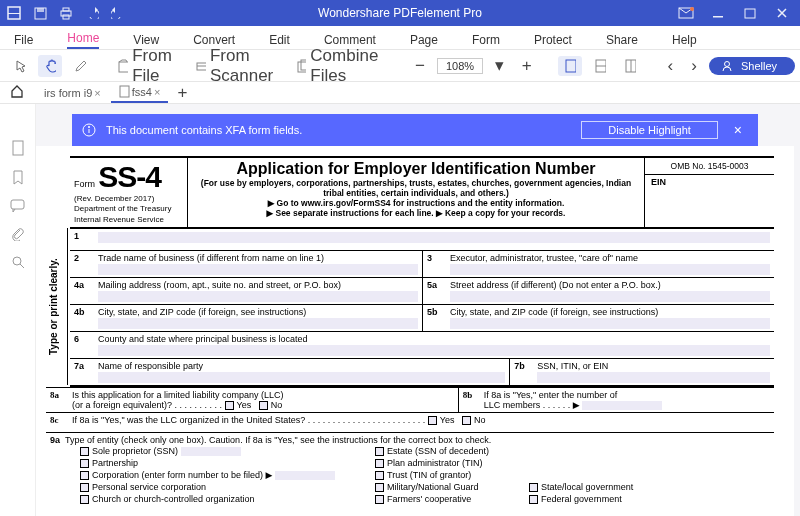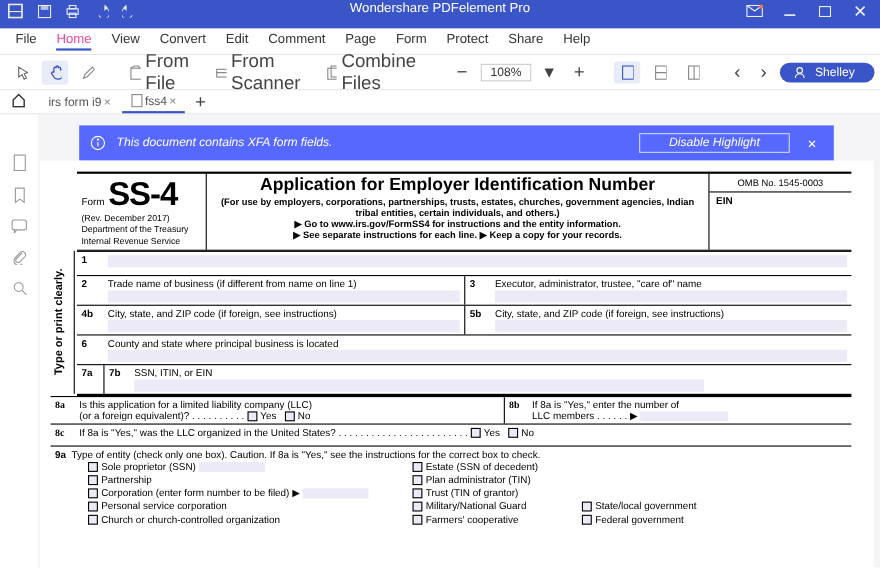--- a/index.html
+++ b/index.html
@@ -1,38 +1,38 @@
 <!DOCTYPE html>
 <html><head>
 <meta charset="utf-8">
 <style>
 * { margin: 0; padding: 0; box-sizing: border-box; font-family: "Segoe UI", Arial, sans-serif; }
 body { width: 800px; height: 516px; overflow: hidden; background: #fff; font-size: 12px; color: #333; }
-.titlebar { height: 26px; background: #3a55c7; color: #fff; display: flex; align-items: flex-start; padding: 0 4px; }
+.titlebar { height: 26px; background: #3a55c7; color: #fff; display: flex; align-items: center; padding: 0 4px; }
 .titlebar .tb-left { display: flex; gap: 6px; align-items: center; }
 .titlebar .tb-icon { width: 20px; height: 20px; display: flex; align-items: center; justify-content: center; opacity: .9; }
 .titlebar .tb-title { flex: 1; text-align: center; font-size: 12px; }
 .titlebar .tb-right { display: flex; gap: 4px; align-items: center; }
 .titlebar .tb-right .tb-icon { width: 28px; }
-.menubar { height: 24px; background: #fff; display: flex; gap: 18px; align-items: flex-start; padding: 0 14px; border-bottom: 1px solid #e6e6e6; font-size: 12px; }
+.menubar { height: 24px; background: #fff; display: flex; gap: 34px; align-items: flex-end; padding: 0 14px; border-bottom: 1px solid #e6e6e6; font-size: 12px; }
 .menubar .mitem { color: #333; cursor: default; padding: 2px 0; }
 .menubar .mitem.active { color: #ec4899; border-bottom: 2px solid #3a55c7; }
 .toolbar { height: 32px; background: #fff; display: flex; align-items: center; padding: 0 8px; gap: 6px; border-bottom: 1px solid #e6e6e6; }
 .tool { display: flex; align-items: center; gap: 4px; padding: 3px 6px; font-size: 17px; color: #444; border-radius: 3px; }
 .tool.ic { width: 24px; justify-content: center; }
 .tool.active { background: #e8ecf9; }
 .vsep { width: 1px; height: 20px; background: #e0e0e0; margin: 0 4px; }
 .zoom-box { border: 1px solid #ccc; padding: 1px 8px; font-size: 11px; }
 .userpill { margin-left: auto; background: #3a55c7; color: #fff; border-radius: 14px; padding: 3px 18px 3px 12px; display: flex; gap: 8px; align-items: center; font-size: 11px; }
 .tabstrip { height: 22px; display: flex; align-items: center; padding-left: 36px; gap: 2px; border-bottom: 1px solid #e6e6e6; font-size: 11px; color: #555; }
 .ftab { display: flex; align-items: center; gap: 2px; padding: 0 8px; height: 100%; }
 .ftab.act { border-bottom: 2px solid #3a55c7; }
 .ftab .x { color: #888; font-size: 11px; }
 .homeicon { position: absolute; left: 10px; margin-top: 2px; }
-.notice { height: 26px; background: #5768ff; color: #fff; display: flex; align-items: center; padding: 16px 10px; gap: 10px; font-size: 11px; margin: 4px 36px 0 36px; font-style: italic; }
+.notice { height: 26px; background: #5768ff; color: #fff; display: flex; align-items: center; padding: 16px 10px; gap: 10px; font-size: 11px; margin: 4px 36px 0 36px; }
 .notice .nbtn { margin-left: auto; border: 1px solid #cfd5ff; padding: 2px 26px; font-size: 11px; }
 .notice .nclose { padding: 0 6px; font-size: 14px; }
 .main { display: flex; height: calc(516px - 26px - 24px - 32px - 22px); }
 .leftbar { width: 36px; background: #fff; border-right: 1px solid #eee; display: flex; flex-direction: column; align-items: center; gap: 14px; padding-top: 36px; color: #888; }
 .doc { flex: 1; overflow: hidden; background: #f5f5f8; padding: 6px 6px 0 0; }
 .page { background: #fff; margin: 0 0 0 0; border: none; height: 100%; overflow: auto; font-family: Arial, sans-serif; color: #000; }
 .formpad { padding: 10px 20px 0 34px; }
 .hdr { display: flex; border-top: 2px solid #000; border-bottom: 1px solid #000; }
 .hdr-l { width: 118px; border-right: 1px solid #000; padding: 2px 4px; }
 .hdr-l .ss { font-size: 30px; font-weight: 900; letter-spacing: -1px; display: inline; }
@@ -314,31 +314,38 @@
               <div class="cell cn">1</div>
               <div class="cell" style="flex:1"><div class="fieldbg"></div></div>
             </div>
           <div class="row">
             <div class="cell cn">2</div>
               <div class="cell" style="flex:1"><span>Trade name of business (if different from name on line 1)</span><div class="fieldbg"></div></div>
             <div class="cell cn split">3</div>
               <div class="cell" style="flex:1"><span>Executor, administrator, trustee, "care of" name</span><div class="fieldbg"></div></div>
           </div>
           <div class="row">
+            <div class="cell cn">4a</div>
+              <div class="cell" style="flex:1"><span>Mailing address (room, apt., suite no. and street, or P.O. box)</span><div class="fieldbg"></div></div>
+            <div class="cell cn split">5a</div>
+              <div class="cell" style="flex:1"><span>Street address (if different) (Do not enter a P.O. box.)</span><div class="fieldbg"></div></div>
+          </div>
+          <div class="row">
             <div class="cell cn">4b</div>
               <div class="cell" style="flex:1"><span>City, state, and ZIP code (if foreign, see instructions)</span><div class="fieldbg"></div></div>
             <div class="cell cn split">5b</div>
               <div class="cell" style="flex:1"><span>City, state, and ZIP code (if foreign, see instructions)</span><div class="fieldbg"></div></div>
           </div>
           <div class="row">
               <div class="cell cn">6</div>
               <div class="cell" style="flex:1"><span>County and state where principal business is located</span><div class="fieldbg"></div></div>
             </div>
           <div class="row">
             <div class="cell cn">7a</div>
+              <div class="cell" style="flex:1.4"><span>Name of responsible party</span><div class="fieldbg"></div></div>
             <div class="cell cn split">7b</div>
               <div class="cell" style="flex:.8"><span>SSN, ITIN, or EIN</span><div class="fieldbg"></div></div>
           </div>
         </div>
 
         <div class="sec8" style="margin-left:-24px">
           <div class="r">
             <div class="c cn8">8a</div>
             <div class="c" style="flex:1.2"><span>Is this application for a limited liability company (LLC)</span><br><span>(or a foreign equivalent)?</span> . . . . . . . . . . <span class="chk"></span><span>Yes</span>&nbsp;&nbsp;&nbsp;<span class="chk"></span><span>No</span></div>
             <div class="c cn8" style="border-left:1px solid #000">8b</div>

